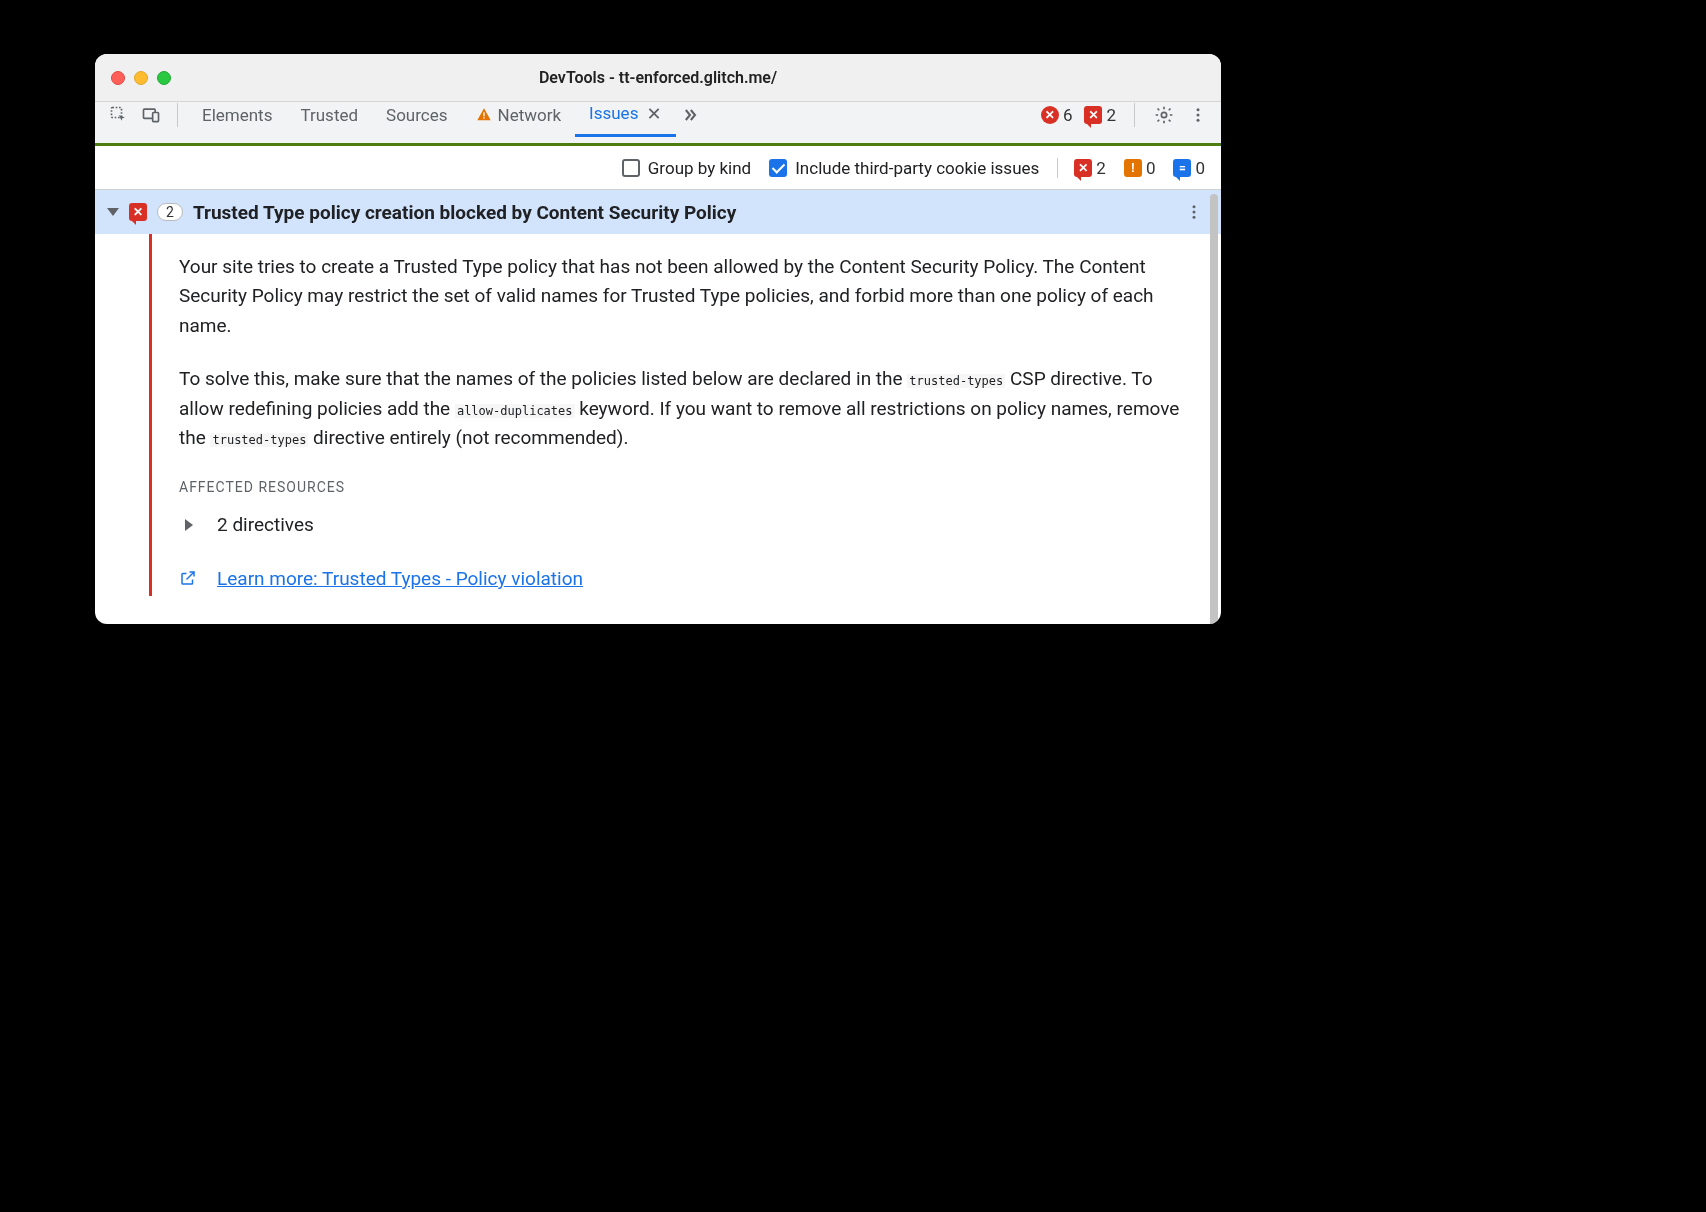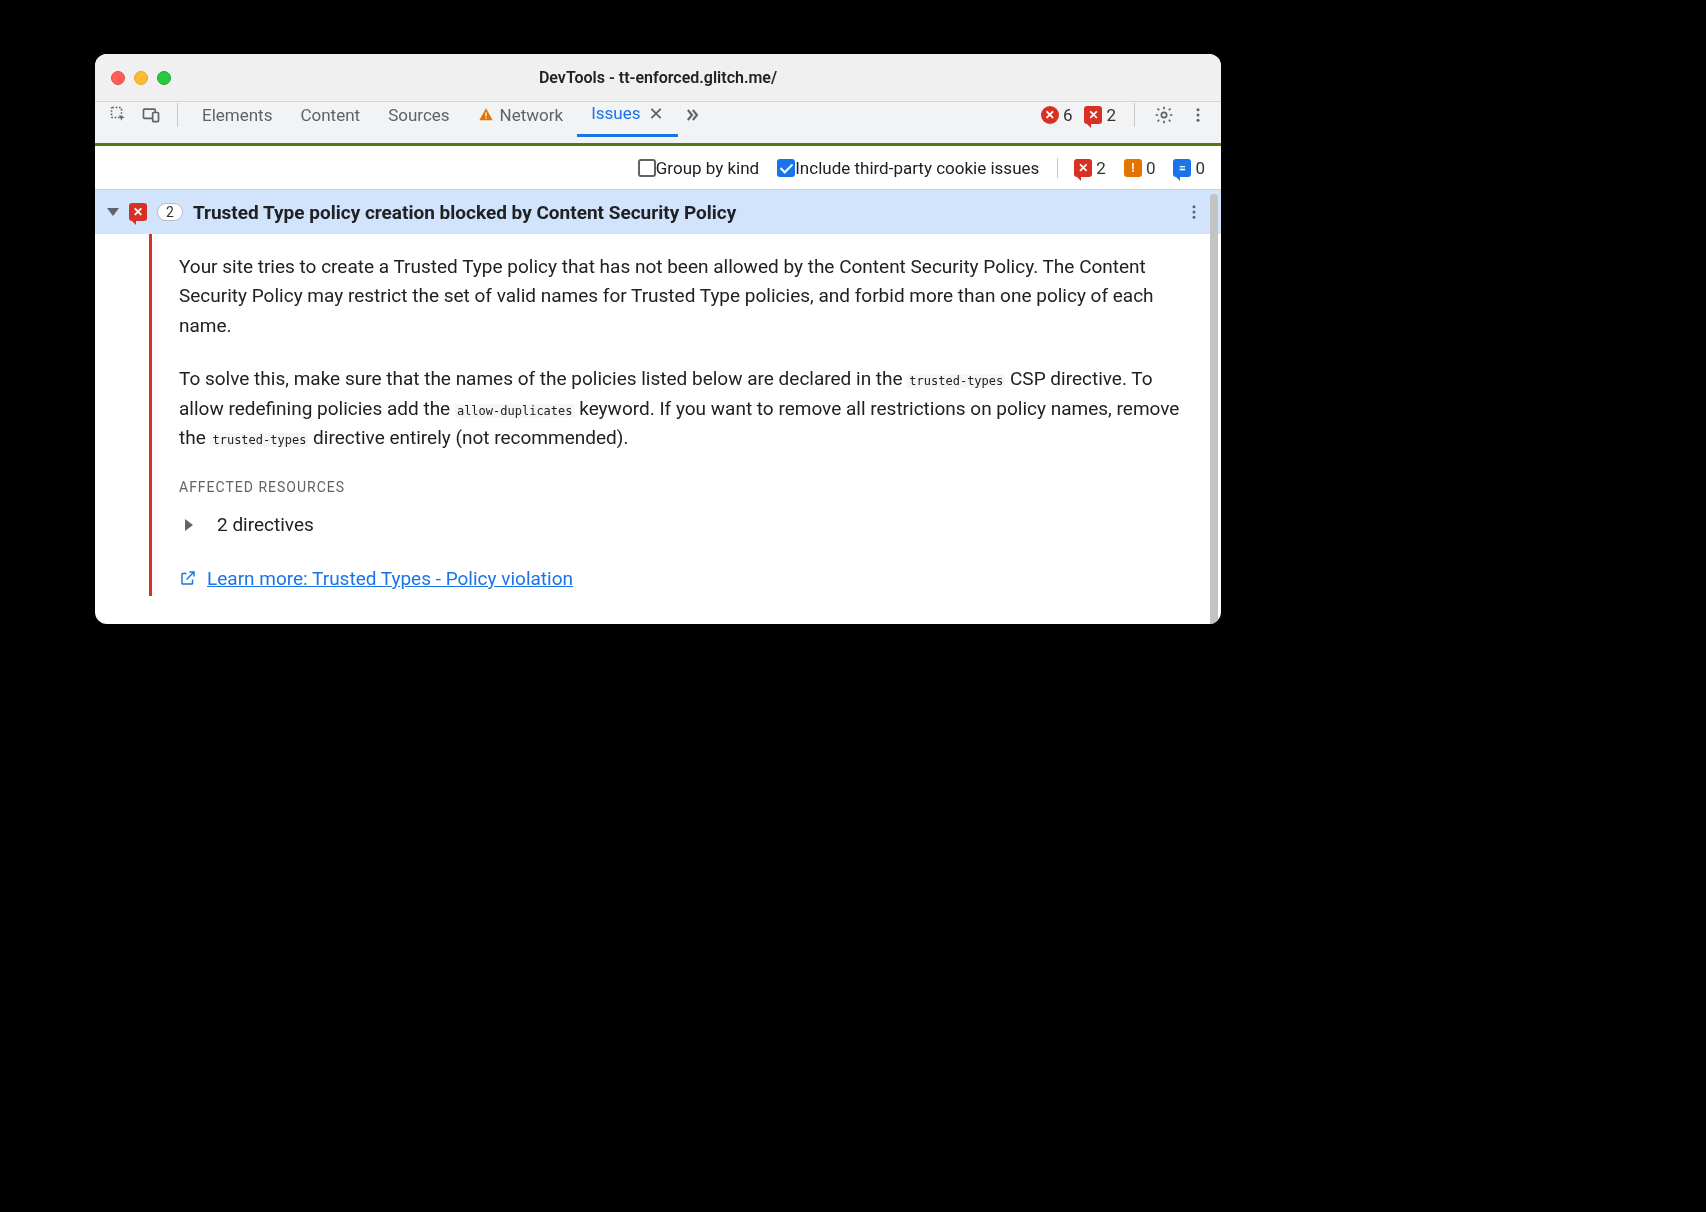--- a/index.html
+++ b/index.html
@@ -137,21 +137,21 @@
     display: flex;
     align-items: center;
     border-bottom: 1px solid #d0d0d0;
     padding: 0 12px;
     font-size: 17px;
     color: #202124;
     justify-content: flex-end;
     gap: 18px;
   }
   .check {
-    display: inline-flex; align-items: center; cursor: pointer;
+    display: inline-flex; align-items: center; gap: 8px; cursor: pointer;
   }
   .checkbox {
     width: 18px; height: 18px; border: 2px solid #5f6368; border-radius: 3px; display: inline-block;
   }
   .checkbox.checked {
     background: #1a73e8; border-color: #1a73e8; position: relative;
   }
   .checkbox.checked::after {
     content: ""; position: absolute; left: 4px; top: 0px; width: 5px; height: 10px; border: solid #fff; border-width: 0 2.5px 2.5px 0; transform: rotate(45deg);
   }
@@ -204,21 +204,21 @@
   .section-label {
     font-size: 14px; letter-spacing: 1px; color: #5f6368; margin: 18px 0 12px 0;
   }
   .disclosure {
     display: flex; align-items: center; gap: 24px; font-size: 19px; color: #202124; margin-left: 6px; margin-bottom: 24px;
   }
   .tri-right {
     width: 0; height: 0; border-top: 6px solid transparent; border-bottom: 6px solid transparent; border-left: 8px solid #5f6368;
   }
   .learn {
-    display: inline-flex; align-items: center; gap: 10px; color: #1a73e8; text-decoration: underline; font-size: 19px; cursor: pointer;
+    display: inline-flex; align-items: center; gap: 20px; color: #1a73e8; text-decoration: underline; font-size: 19px; cursor: pointer;
   }
   .openext {
     width: 18px; height: 18px; flex-shrink: 0;
   }
 </style>
 </head>
 <body>
 
 <div class="window">
 
@@ -243,21 +243,21 @@
         <svg width="20" height="20" viewBox="0 0 24 24" fill="none" stroke="currentColor" stroke-width="2">
           <rect x="3" y="5" width="14" height="11" rx="1"></rect>
           <rect x="14" y="9" width="7" height="11" rx="1" fill="#f1f3f4"></rect>
         </svg>
       </span>
       <span class="vdiv"></span>
       <div class="tab">
           <span>Elements</span>
         </div>
       <div class="tab">
-          <span>Content</span>
+          <span>Trusted</span>
         </div>
       <div class="tab">
           <span>Sources</span>
         </div>
       <div class="tab warn">
         <svg width="16" height="16" viewBox="0 0 24 24">
             <path fill="#e37400" d="M12 2 L22 20 H2 Z"></path>
             <rect x="11" y="8" width="2" height="6" fill="#fff"></rect>
             <rect x="11" y="15.5" width="2" height="2" fill="#fff"></rect>
           </svg>

